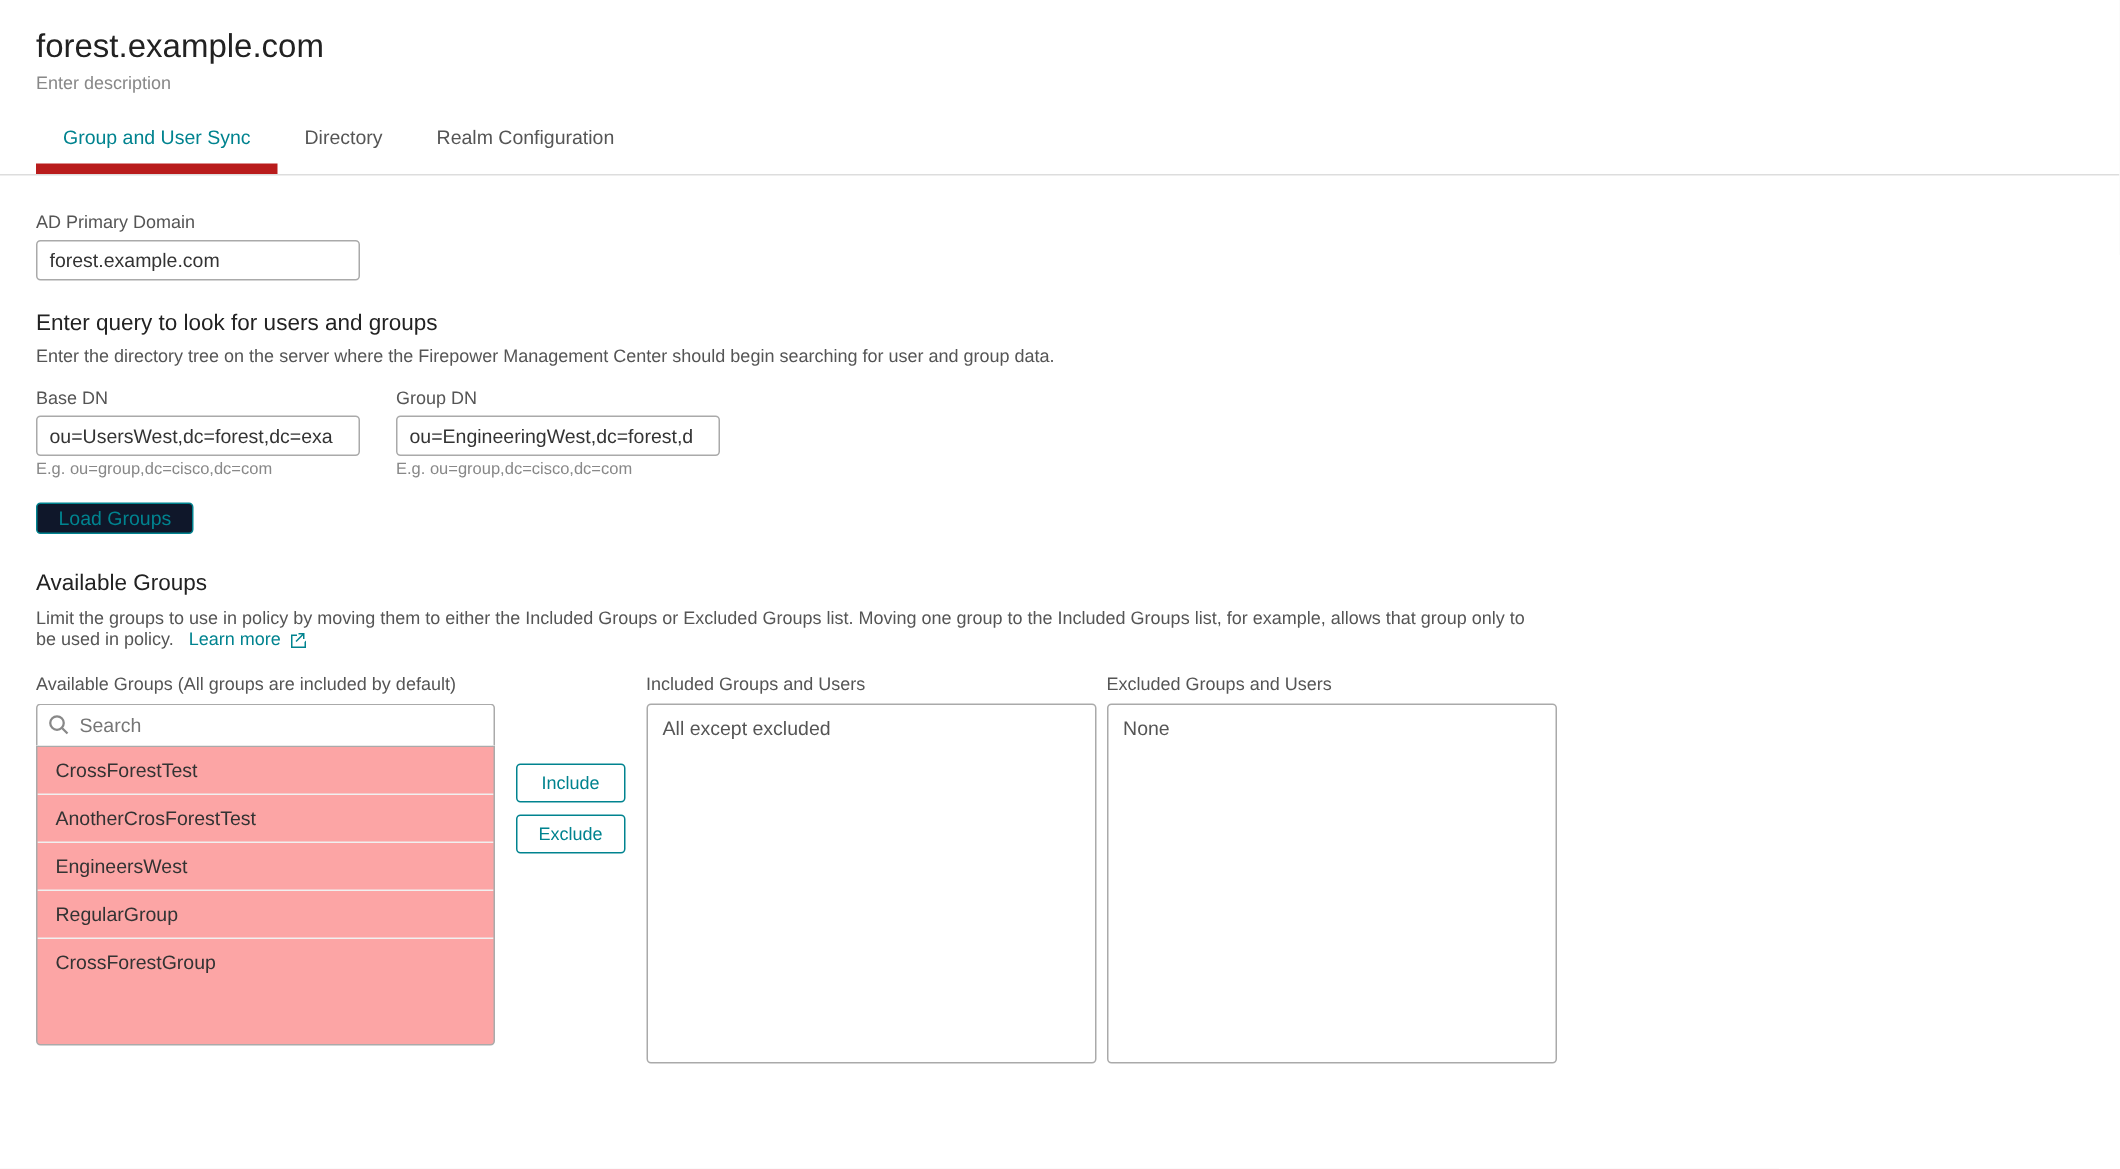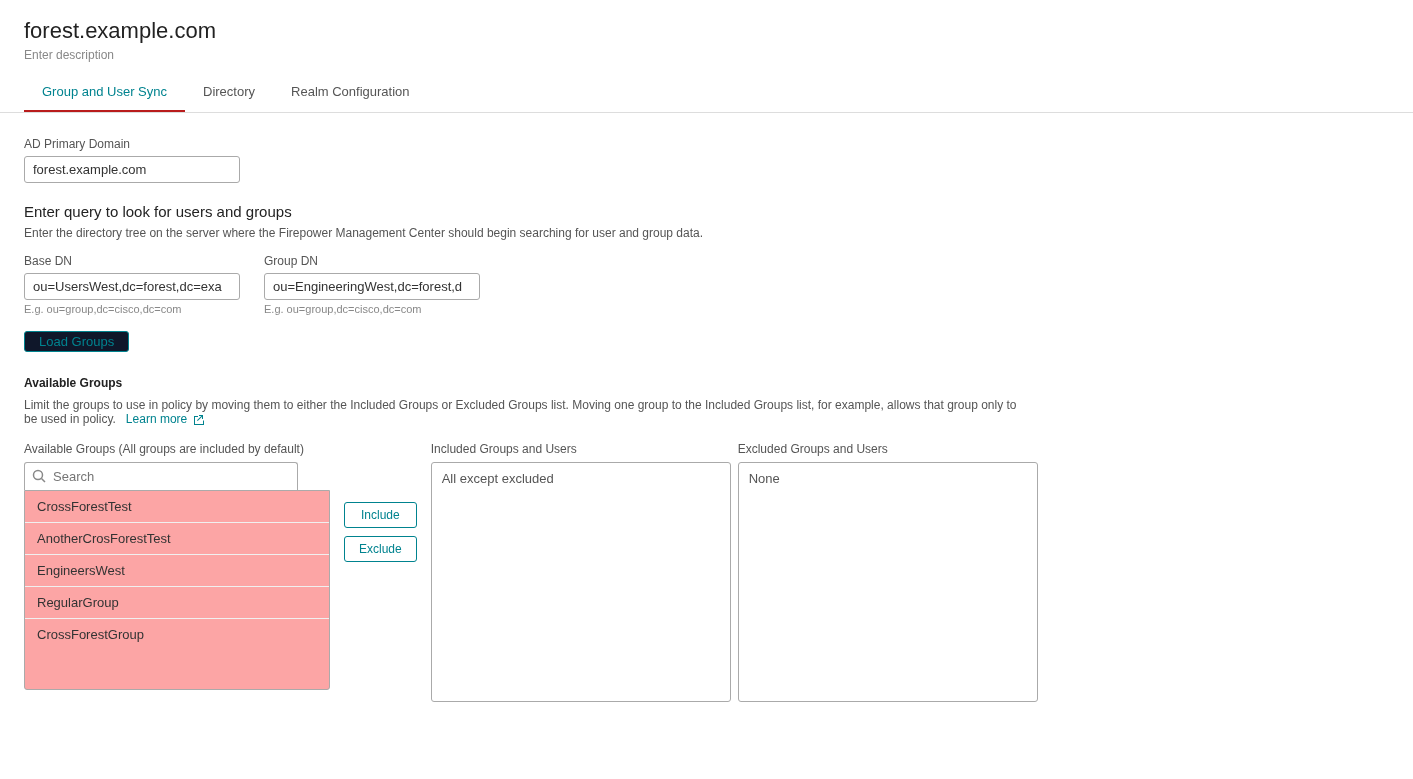--- a/index.html
+++ b/index.html
@@ -36,21 +36,21 @@
     .tab {
       padding: 10px 18px;
       cursor: pointer;
       font-size: 13px;
       color: #555;
       border-bottom: 3px solid transparent;
       text-decoration: none;
     }
     .tab.active {
       color: #00838f;
-      border-bottom: 2px solid #b91c1c;
+      border-bottom: 7px solid #b91c1c;
       font-weight: 500;
     }
     .content-area {
       padding: 24px 24px;
       position: relative;
     }
     .section-label {
       font-size: 12px;
       color: #555;
       margin-bottom: 5px;
@@ -93,22 +93,22 @@
       margin-top: 12px;
       padding: 2px 14px;
       background: #0f172a;
       border: 1px solid #00838f;
       color: #00838f;
       border-radius: 3px;
       cursor: pointer;
       font-size: 13px;
     }
     .available-groups-title {
-      font-size: 12px;
-      font-weight: 700;
+      font-size: 15px;
+      font-weight: 400;
       color: #222;
       margin-top: 24px;
       margin-bottom: 8px;
     }
     .available-groups-desc {
       font-size: 12px;
       color: #555;
       margin-bottom: 16px;
       max-width: 1000px;
     }
@@ -140,21 +140,21 @@
       top: 50%;
       transform: translateY(-50%);
       color: #888;
     }
     .search-input {
       border: 1px solid #aaa;
       border-bottom: none;
       border-radius: 3px 3px 0 0;
       padding: 6px 24px 6px 28px;
       font-size: 13px;
-      width: 274px;
+      width: 306px;
       outline: none;
     }
     .groups-list {
       border: 1px solid #aaa;
       border-radius: 0 0 3px 3px;
       width: 306px;
       min-height: 200px;
       background: #fca5a5;
       overflow-y: auto;
     }

